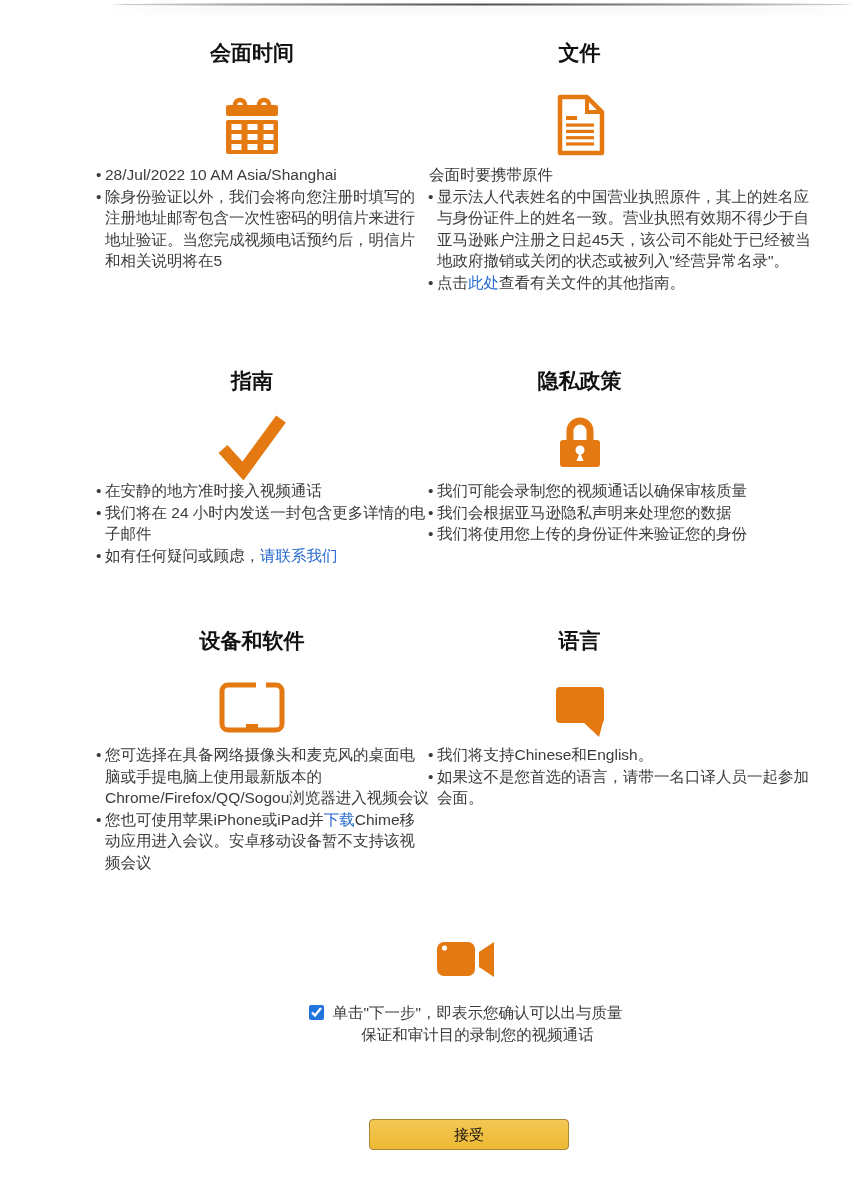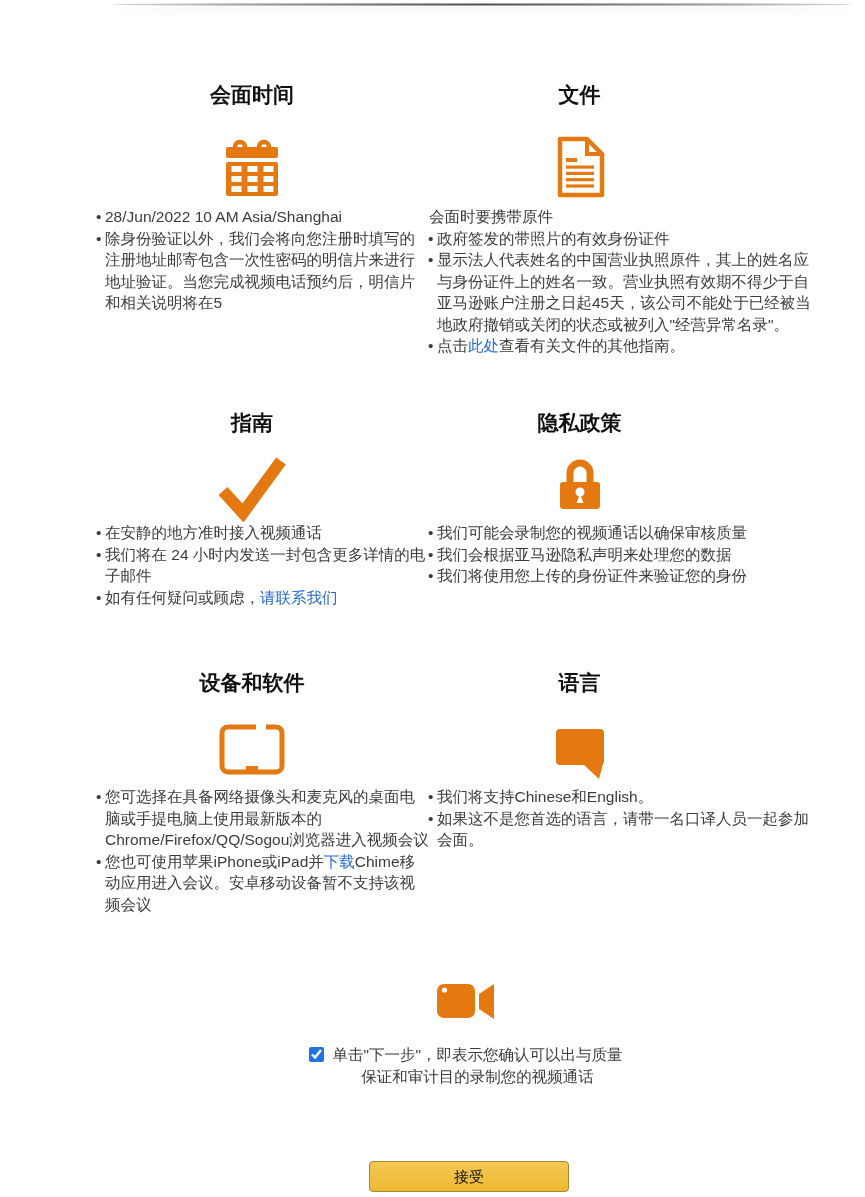--- a/index.html
+++ b/index.html
@@ -17,21 +17,21 @@
     width:865px;height:1197px;background:#ffffff;position:relative;overflow:hidden;
     font-family:"Liberation Sans","DejaVu Sans",sans-serif;color:var(--body-text);
   }
   .top-artifact{
     position:absolute;top:3px;left:112px;width:740px;height:3px;border-radius:50%/100%;
     background:radial-gradient(ellipse at center,rgba(45,45,45,.85) 0%,rgba(95,95,95,.45) 55%,rgba(160,160,160,0) 100%);
     box-shadow:0 5px 9px rgba(0,0,0,.10);
   }
   .content{padding:40px 0 0 97px;width:865px;}
   .grid{display:grid;grid-template-columns:332px 387px;}
-  .row-1{min-height:322px;margin-top:42px;}
+  .row-1{min-height:322px;}
   .row-2{min-height:260px;margin-top:6px;}
   .row-3{min-height:278px;}
   .cell{min-width:0;}
   .head-wrap{text-align:center;}
   .cell.left .head-wrap{margin-right:22px;}
   .cell.right .head-wrap{margin-right:86px;}
   h2{margin:0;font-size:21px;line-height:1.25;font-weight:700;color:var(--heading);}
   .icon-wrap{display:flex;justify-content:center;align-items:flex-start;}
   .row-1 .icon-wrap{margin-top:28px;height:62px;}
   .row-2 .icon-wrap{margin-top:18px;height:68px;}
@@ -87,21 +87,21 @@
             <rect class="whitefill" x="8.5" y="40" width="10" height="6"></rect>
               <rect class="whitefill" x="24.5" y="40" width="10" height="6"></rect>
               <rect class="whitefill" x="40.5" y="40" width="10" height="6"></rect>
             <rect class="whitefill" x="8.5" y="50" width="10" height="6"></rect>
               <rect class="whitefill" x="24.5" y="50" width="10" height="6"></rect>
               <rect class="whitefill" x="40.5" y="50" width="10" height="6"></rect>
           </svg>
         </div>
       </div>
       <ul class="bullets">
-        <li><span>28/Jun/2022 10 AM Asia/Shanghai</span></li>
+        <li><span>28/Jul/2022 10 AM Asia/Shanghai</span></li>
         <li><span>除身份验证以外，我们会将向您注册时填写的注册地址邮寄包含一次性密码的明信片来进行地址验证。当您完成视频电话预约后，明信片和相关说明将在5</span></li>
       </ul>
     </section>
 
     <section class="cell right">
       <div class="head-wrap">
         <h2>文件</h2>
         <div class="icon-wrap">
           <svg class="icon-svg" width="54" height="62" viewBox="0 0 54 62" aria-hidden="true">
             <path class="stroke" d="M7 3 h27 l15 15 v41 h-42 z" stroke-width="4.5" stroke-linejoin="round"></path>
@@ -109,21 +109,20 @@
             <rect class="fill" x="13" y="22" width="11" height="4"></rect>
             <rect class="fill" x="13" y="29.5" width="28" height="3.2"></rect>
             <rect class="fill" x="13" y="35.8" width="28" height="3.2"></rect>
             <rect class="fill" x="13" y="42.1" width="28" height="3.2"></rect>
             <rect class="fill" x="13" y="48.4" width="28" height="3.2"></rect>
           </svg>
         </div>
       </div>
       <p class="intro-line">会面时要携带原件</p>
       <ul class="bullets">
-        <li><span>政府签发的带照片的有效身份证件</span></li>
         <li><span>显示法人代表姓名的中国营业执照原件，其上的姓名应与身份证件上的姓名一致。营业执照有效期不得少于自亚马逊账户注册之日起45天，该公司不能处于已经被当地政府撤销或关闭的状态或被列入"经营异常名录"。</span></li>
         <li><span>点击</span><a class="inline-link">此处</a><span>查看有关文件的其他指南。</span></li>
       </ul>
     </section>
   </div>
 
   <div class="grid row-2">
     <section class="cell left">
       <div class="head-wrap">
         <h2>指南</h2>

